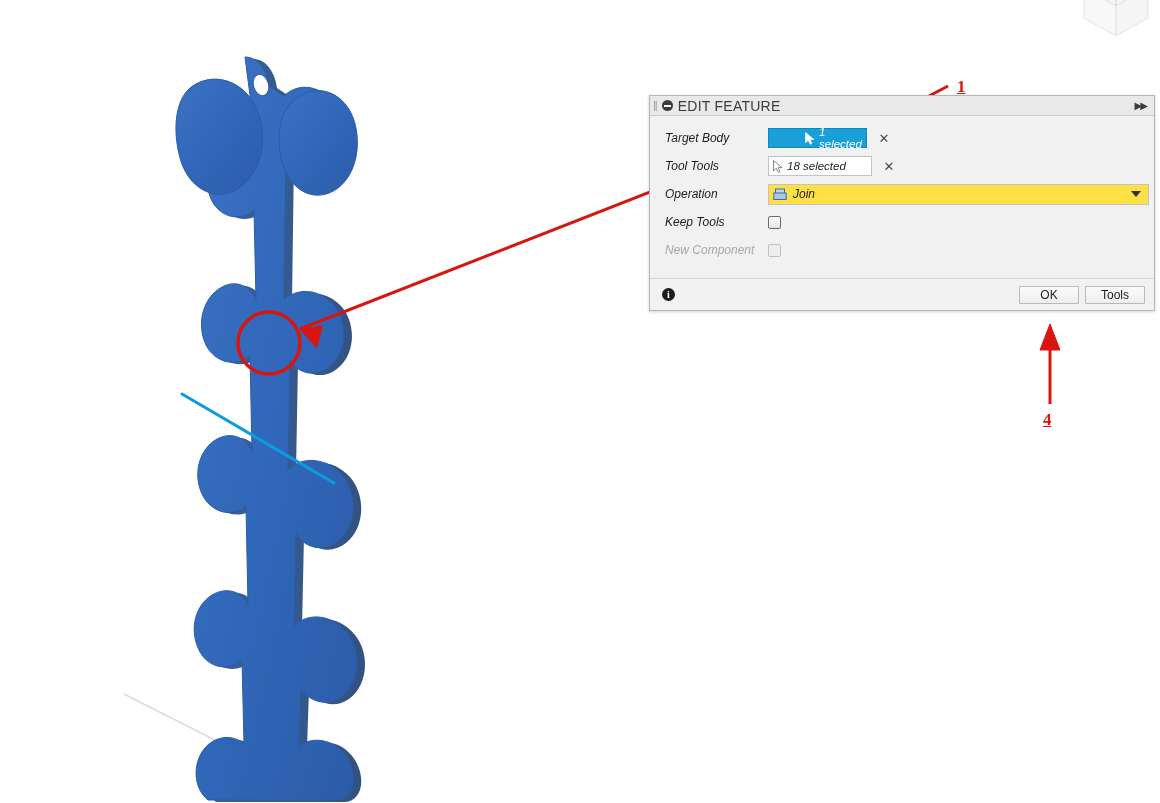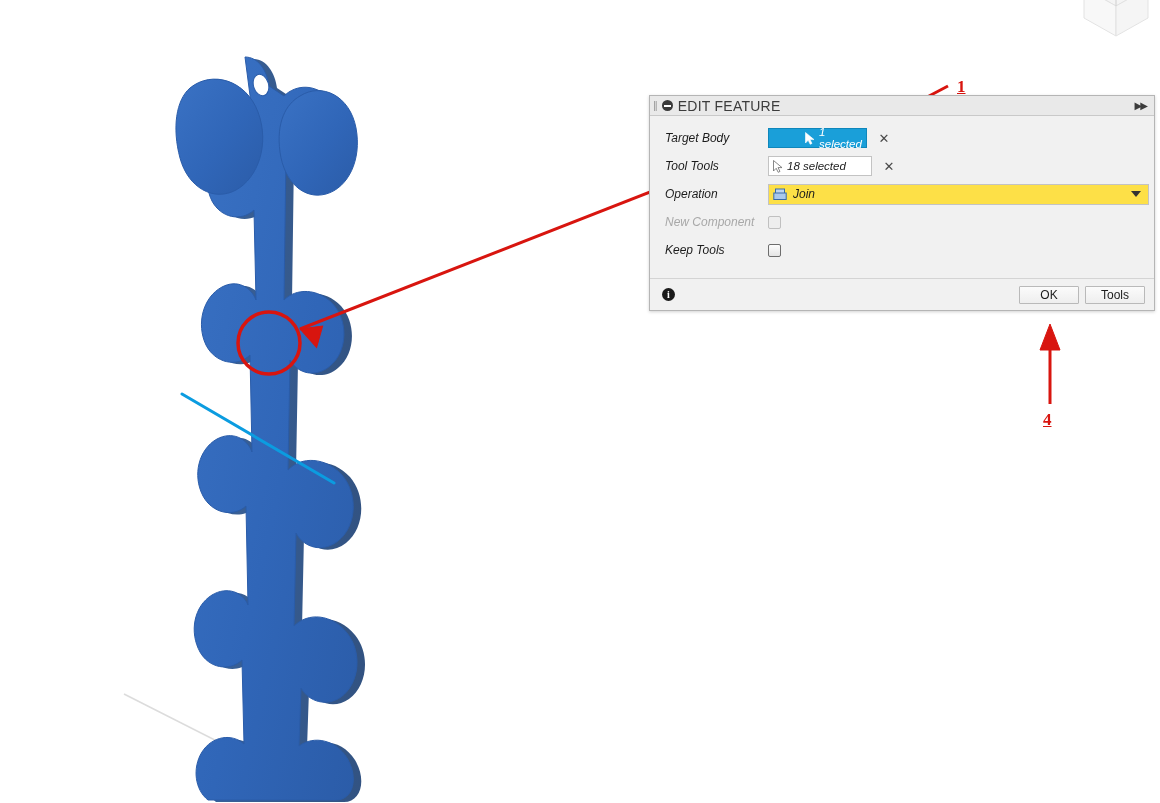--- a/index.html
+++ b/index.html
@@ -476,27 +476,27 @@
         <svg class="join-icon" viewBox="0 0 14 13">
           <rect x="2.5" y="1" width="9" height="6" fill="#bcd4ef" stroke="#3a6ca8" stroke-width="1"></rect>
           <rect x="0.8" y="5" width="12.4" height="6.5" fill="#a9c8ec" stroke="#3a6ca8" stroke-width="1"></rect>
         </svg>
         <span class="op-label">Join</span>
         <span class="dropdown-arrow"></span>
       </span>
     </div>
 
     <div class="field-row">
+      <span class="field-label">Keep Tools</span>
+      <span class="checkbox"></span>
+    </div>
+
+    <div class="field-row">
       <span class="field-label disabled">New Component</span>
       <span class="checkbox disabled"></span>
-    </div>
-
-    <div class="field-row">
-      <span class="field-label">Keep Tools</span>
-      <span class="checkbox"></span>
     </div>
 
   </div>
 
   <div class="dialog-footer">
     <span class="info-icon">i</span>
     <span class="footer-buttons">
       <span class="btn">OK</span>
       <span class="btn">Tools</span>
     </span>

